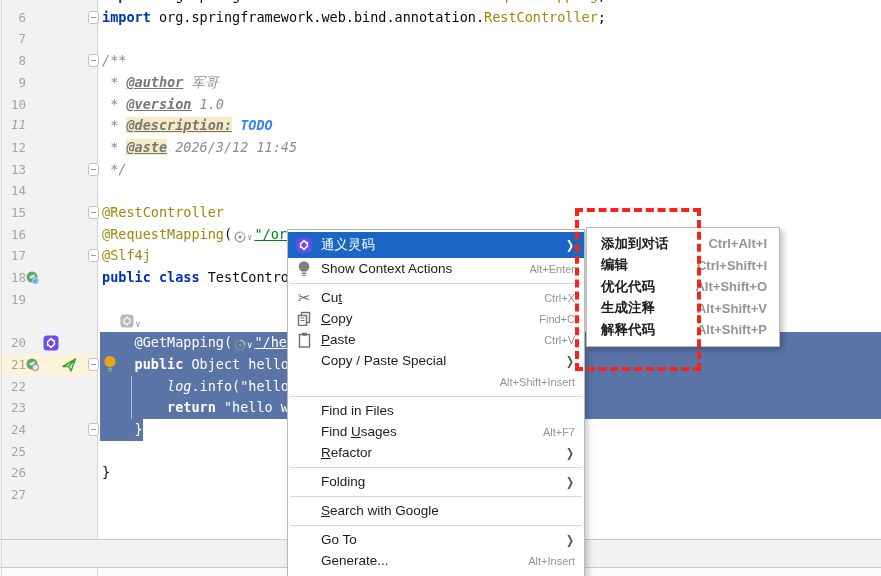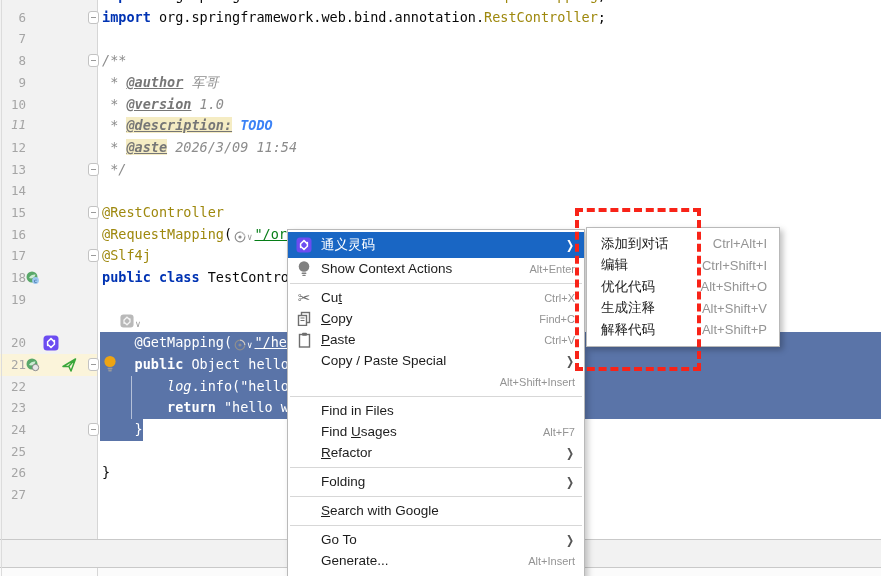--- a/index.html
+++ b/index.html
@@ -58,21 +58,21 @@
   .mi .micon{position:absolute;left:7px;top:50%;transform:translateY(-50%);width:18px;height:18px;
              display:flex;align-items:center;justify-content:center;}
   .mi .lbl{white-space:nowrap;}
   .mi .sc{margin-left:auto;color:#949494;font-size:11px;white-space:nowrap;}
   .mi .arr{margin-left:auto;color:#565656;font-size:12px;transform:scaleX(.8);}
   .mi.hl .arr{color:#fff;}
   .msep{height:8px;position:relative;}
   .msep:after{content:"";position:absolute;left:2px;right:2px;top:4px;height:1px;background:#d7d7d7;}
   #ai-submenu{position:absolute;left:586px;top:227px;width:194px;background:#ffffff;
               border:1px solid #b9b9b9;box-shadow:3px 3px 6px rgba(0,0,0,.25);z-index:11;
-              padding:5px 0;box-sizing:border-box;}
+              padding:5px 0;box-sizing:border-box;font-weight:bold;}
   .smi{height:21.5px;display:flex;align-items:center;padding:0 12px 0 14px;font-size:13.5px;color:#1c1c1c;}
   .smi .sc{margin-left:auto;color:#949494;font-size:13px;}
   
   #anno-rect{position:absolute;left:575px;top:208px;width:118px;height:155px;
              border:4px dashed #f82318;z-index:50;}
   u{text-decoration:underline;}
 </style>
 </head>
 <body>
 
@@ -85,21 +85,21 @@
   <div id="indent-guide-sel"></div>
 
   <div id="code-area">
       <div class="crow" style="top: -15px;"><span class="kw">import</span><span class="pl"> org.springframework.web.bind.annotation.</span><span class="ann">RequestMapping</span><span class="pl">;</span></div>
       <div class="crow" style="top: 6.7px;"><span class="kw">import</span><span class="pl"> org.springframework.web.bind.annotation.</span><span class="ann">RestController</span><span class="pl">;</span></div>
       <div class="crow" style="top: 28.4px;"></div>
       <div class="crow" style="top: 50.1px;"><span class="doc">/**</span></div>
       <div class="crow" style="top: 71.8px;"><span class="doc"> * </span><span class="tag">@author</span><span class="doc"> 军哥</span></div>
       <div class="crow" style="top: 93.5px;"><span class="doc"> * </span><span class="tag">@version</span><span class="doc"> 1.0</span></div>
       <div class="crow" style="top: 115.2px;"><span class="doc"> * </span><span class="taghl">@description:</span><span class="doc"> </span><span class="todo">TODO</span></div>
-      <div class="crow" style="top: 136.9px;"><span class="doc"> * </span><span class="taghl">@aste</span><span class="doc"> 2026/3/09 11:54</span></div>
+      <div class="crow" style="top: 136.9px;"><span class="doc"> * </span><span class="taghl">@aste</span><span class="doc"> 2026/3/12 11:45</span></div>
       <div class="crow" style="top: 158.6px;"><span class="doc"> */</span></div>
       <div class="crow" style="top: 180.3px;"></div>
       <div class="crow" style="top: 202px;"><span class="ann">@RestController</span></div>
       <div class="crow" style="top: 223.7px;"><span class="ann">@RequestMapping</span><span class="pl">(</span><span class="inlay"><svg width="12" height="12" viewBox="0 0 12 12" style="vertical-align:-1px">
             <circle cx="6" cy="6" r="4.8" fill="none" stroke="#8f8f8f" stroke-width="1.2"></circle>
             <circle cx="6" cy="6" r="1.6" fill="#8f8f8f"></circle>
             <path d="M6 1.2 A 4.8 4.8 0 0 1 10.8 6" fill="none" stroke="#c9c9c9" stroke-width="1.2"></path>
           </svg><span class="chev">∨</span></span><span class="str">"/or</span></div>
       <div class="crow" style="top: 245.4px;"><span class="ann">@Slf4j</span></div>
       <div class="crow" style="top: 267.1px;"><span class="kw">public class</span><span class="pl"> TestContro</span></div>

